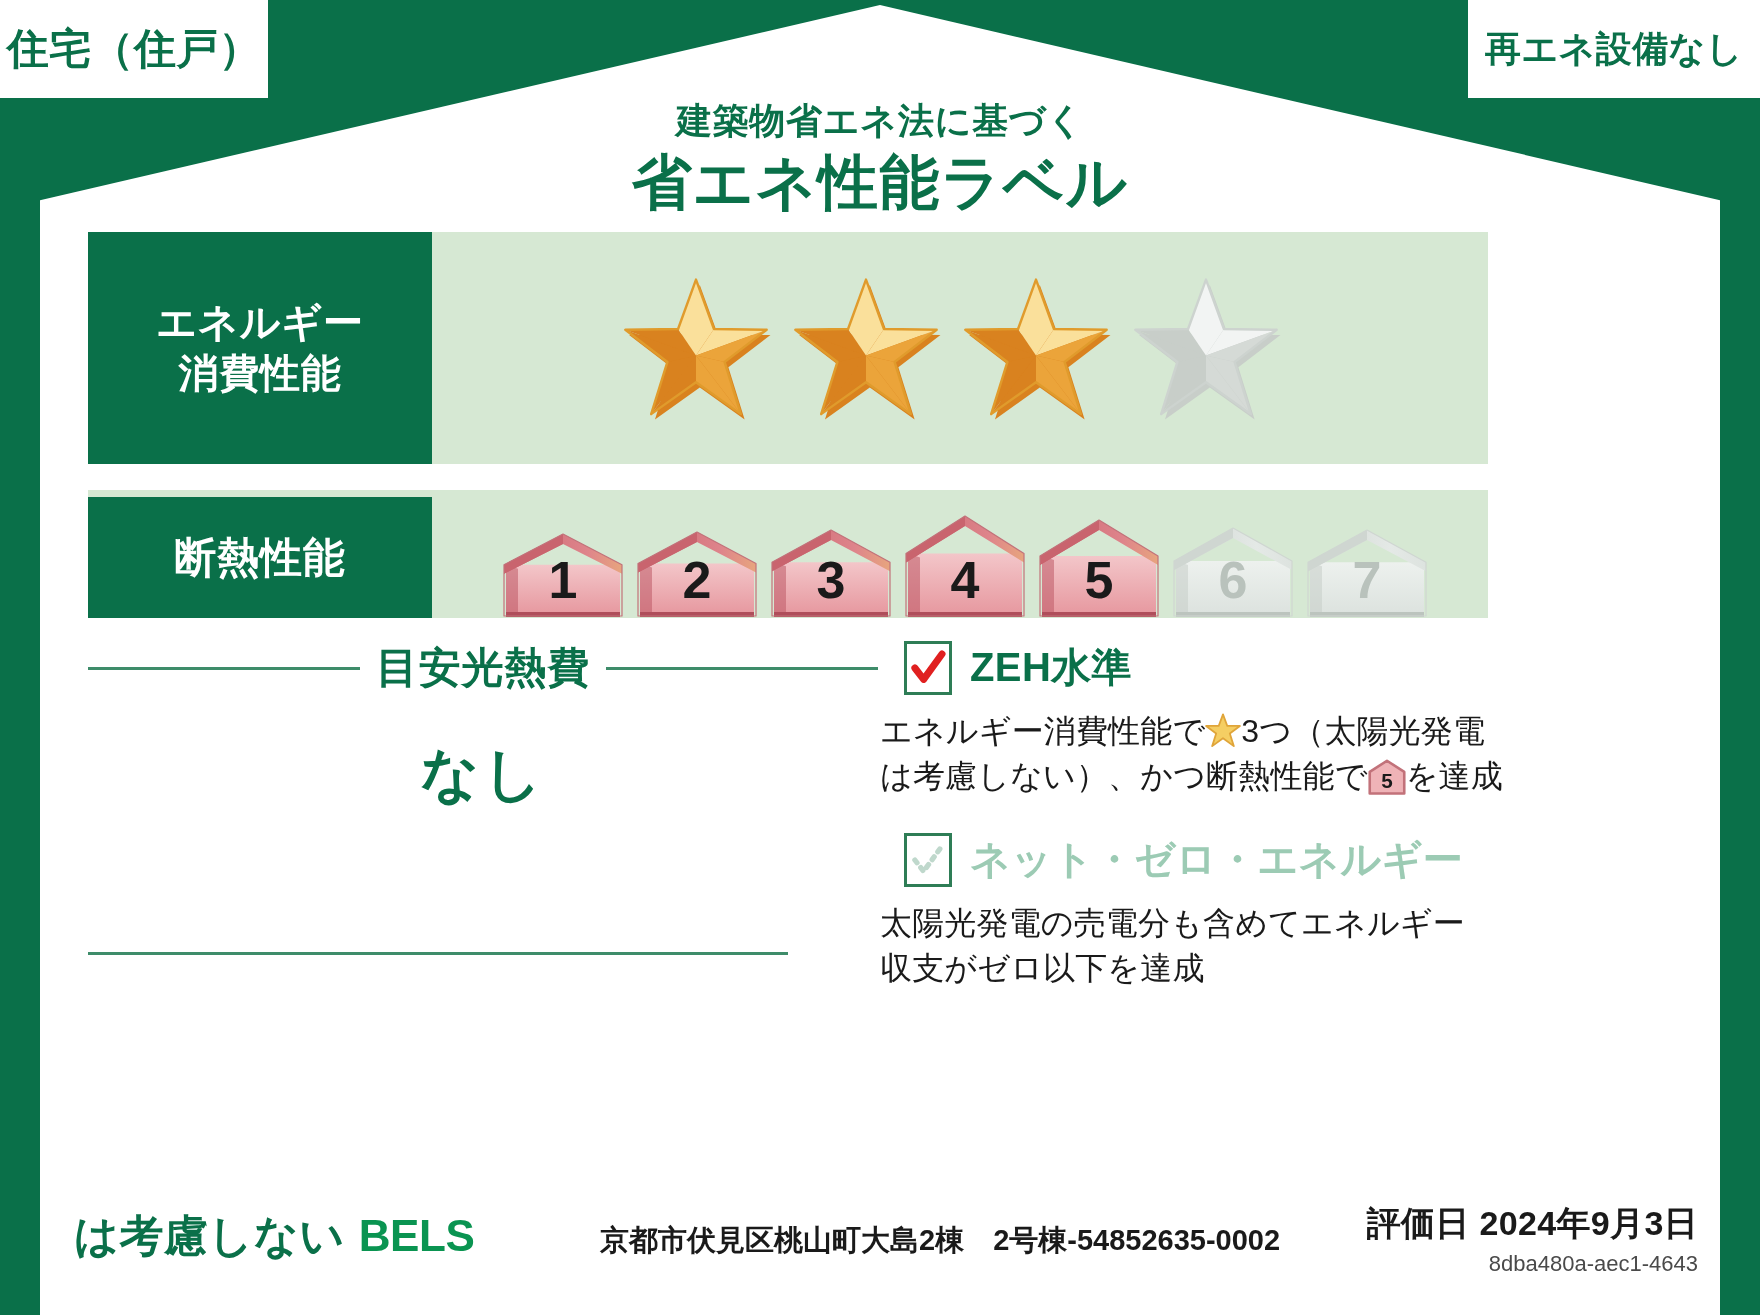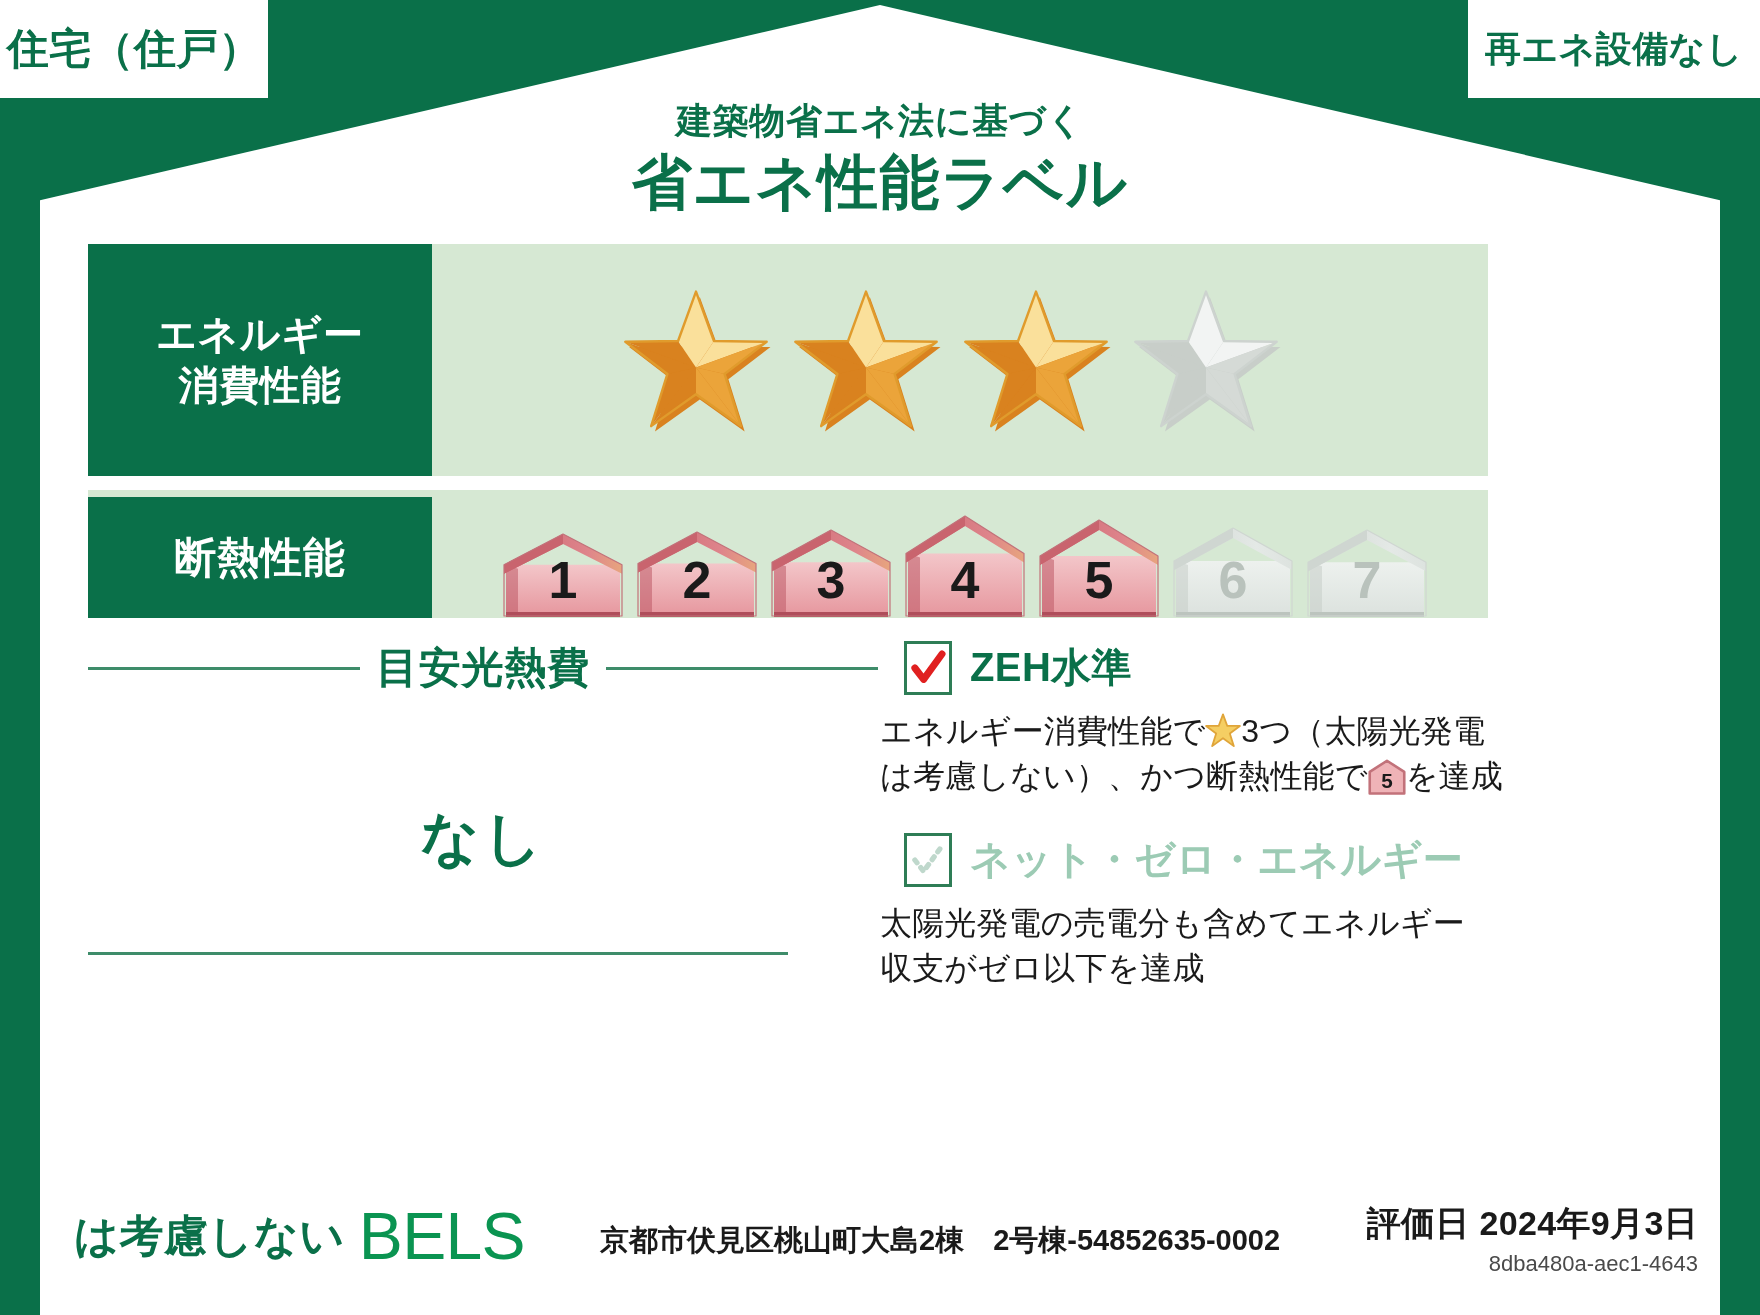--- a/index.html
+++ b/index.html
@@ -62,21 +62,21 @@
   }
 
   
   .perf-row {
     position: absolute;
     left: 88px;
     width: 1400px;
     display: flex;
     background: #D6E8D3;
   }
-  #row-energy { top: 244px; height: 232px; }
+  #row-energy { top: 232px; height: 232px; }
   #row-insul  { top: 490px; height: 128px; }
 
   .perf-label {
     flex: 0 0 344px;
     background: #0A7049;
     color: #FFFFFF;
     font-weight: bold;
     display: flex; flex-direction: column;
     align-items: center; justify-content: center;
     line-height: 1.28;
@@ -138,21 +138,21 @@
     color: #0A7049;
   }
   #cost-head .rule {
     flex: 1 1 auto; height: 3px; background: #3E8C6A;
   }
   #cost-head-text {
     font-size: 42px; font-weight: bold; letter-spacing: 0.02em;
     white-space: nowrap;
   }
   #cost-value {
-    margin-top: 104px;
+    margin-top: 40px;
     text-align: center;
     color: #0A7049;
     font-size: 58px; font-weight: bold;
     letter-spacing: 0.06em;
   }
   #cost-rule-bottom {
     position: absolute;
     left: 0; top: 312px;
     width: 700px; height: 3px;
     background: #3E8C6A;
@@ -209,21 +209,21 @@
     background: #FFFFFF;
     display: flex; align-items: center;
     gap: 14px;
     padding-left: 16px;
   }
   #bels-third {
     color: #0A7049; font-size: 44px; font-weight: bold;
     letter-spacing: 0.01em;
   }
   #bels-mark {
-    color: #0A9451; font-size: 66px; font-weight: normal;
+    color: #0A9451; font-size: 44px; font-weight: bold;
     letter-spacing: -0.01em;
     text-align: right;
   }
   #footer-address {
     position: absolute;
     left: 560px; top: 46px;
     font-size: 29px; font-weight: bold;
     color: #1A1A1A;
     white-space: nowrap;
   }

